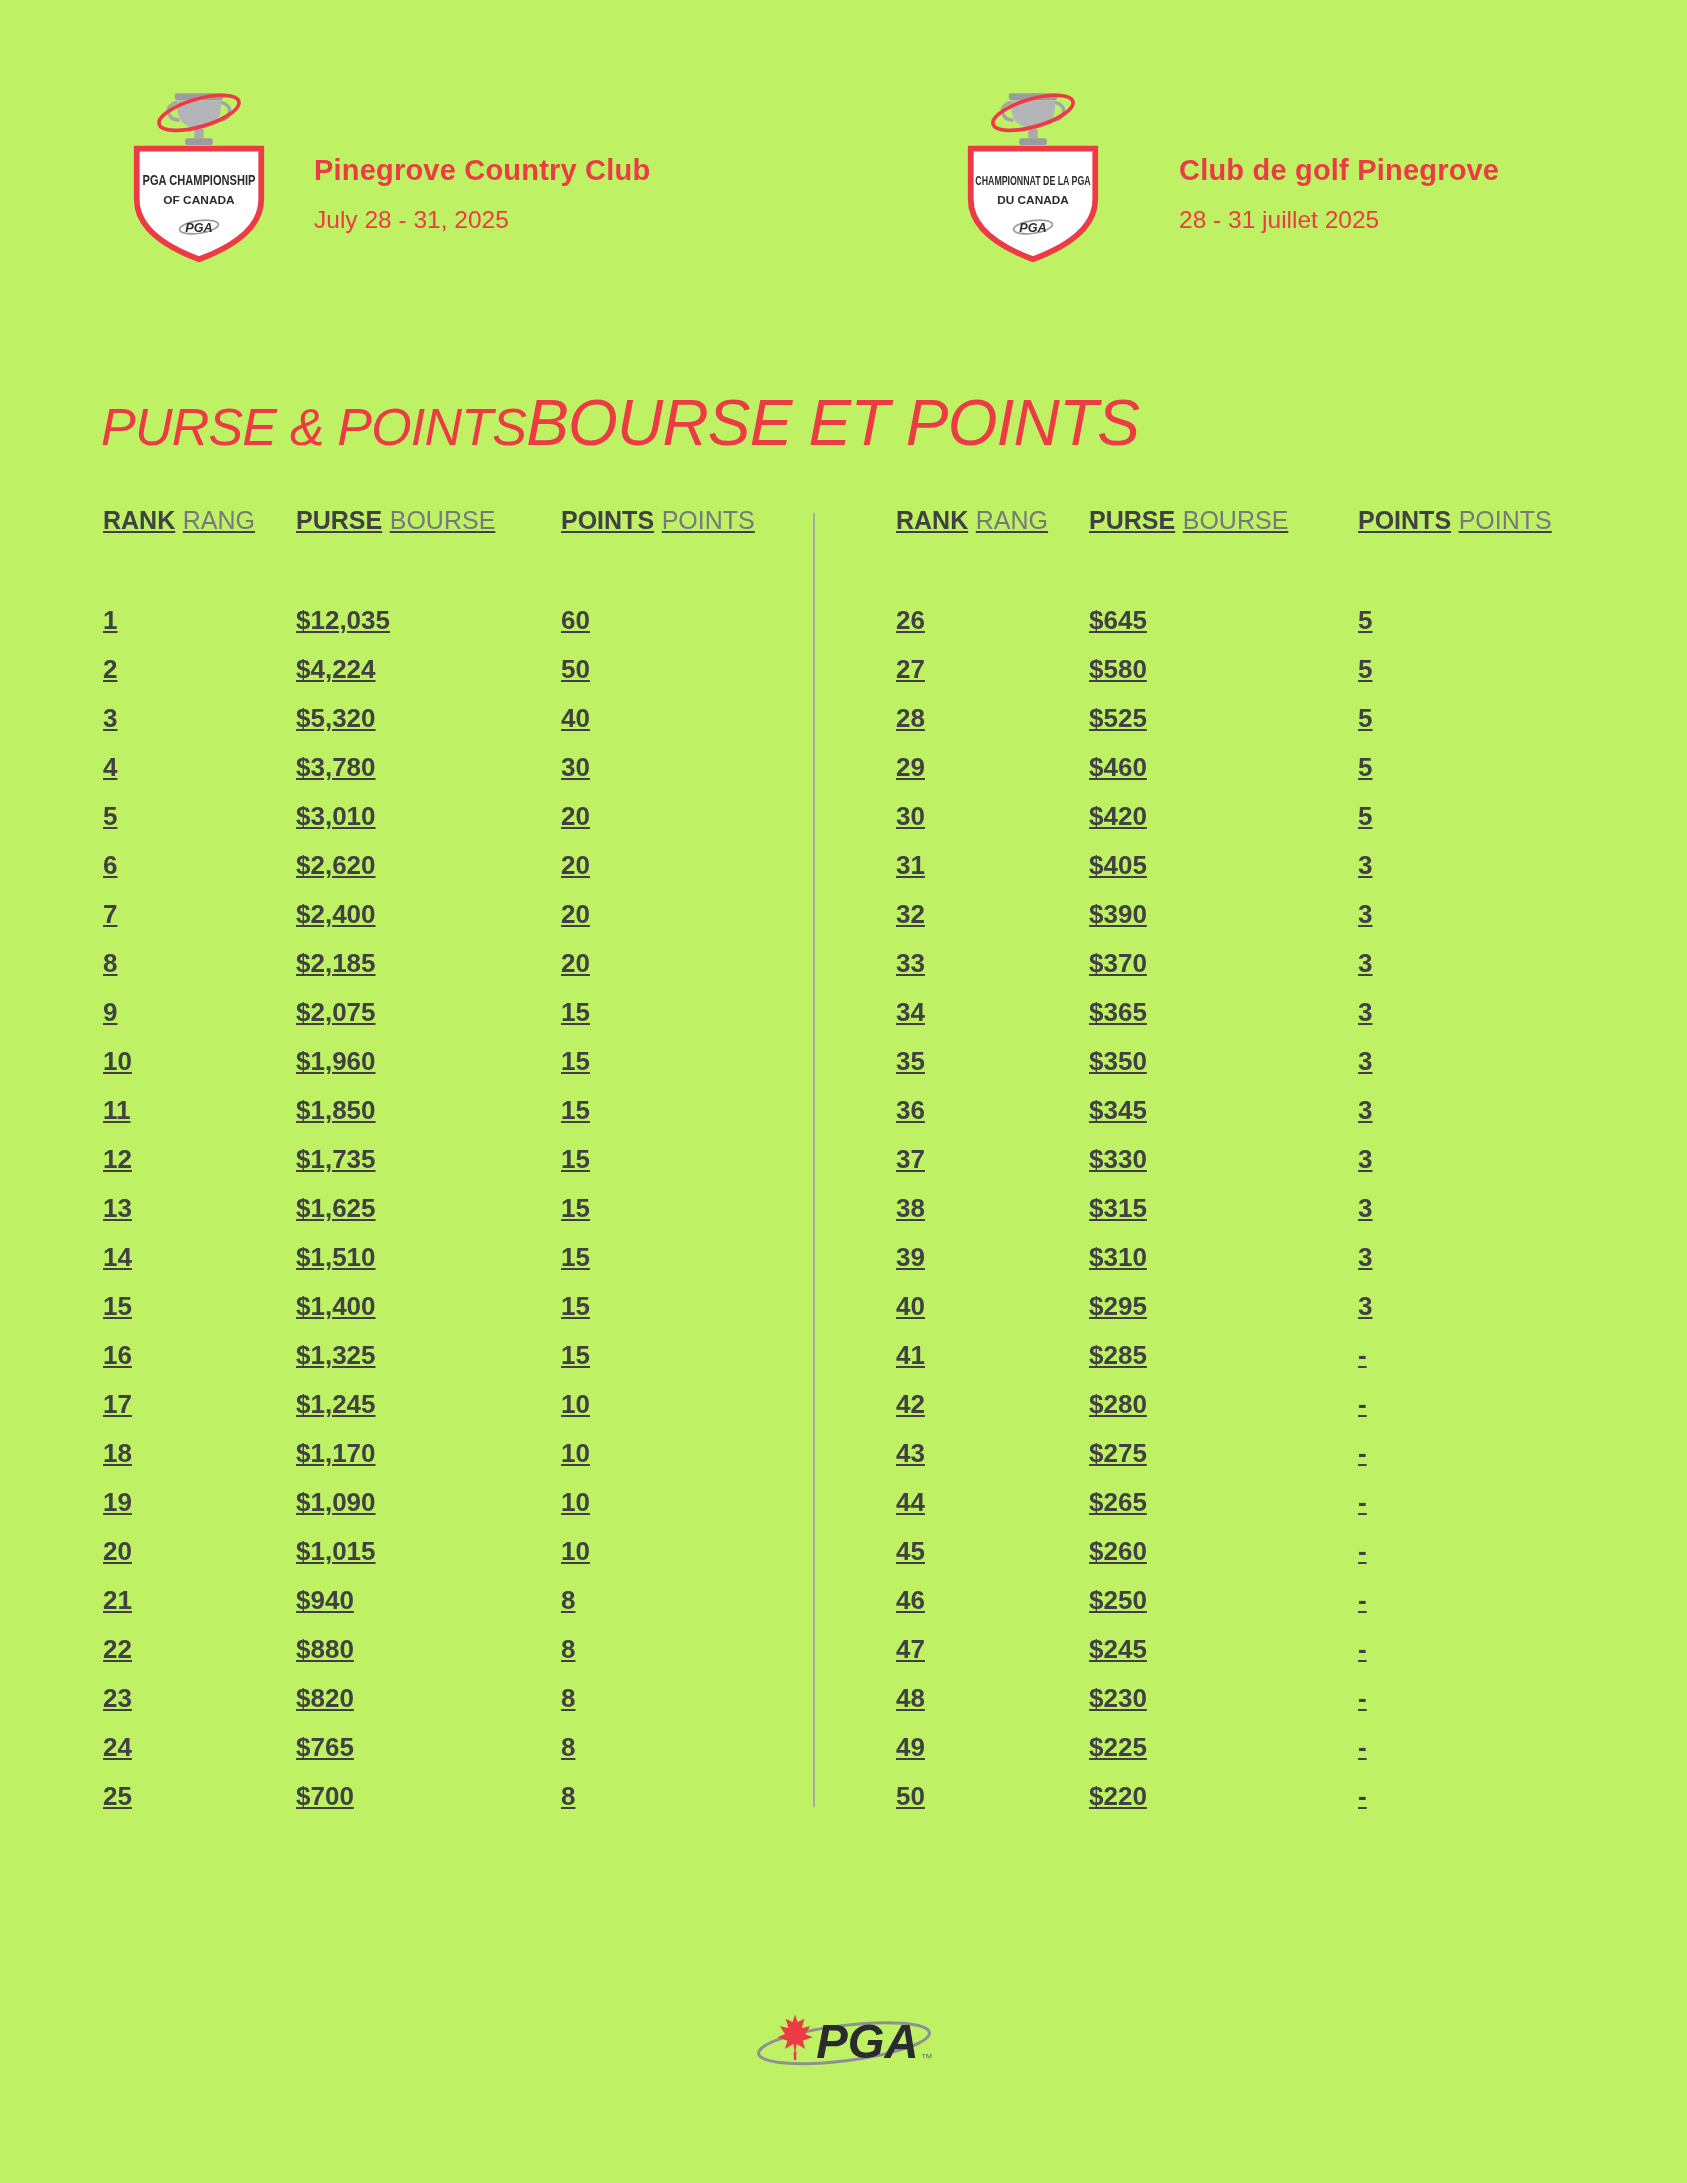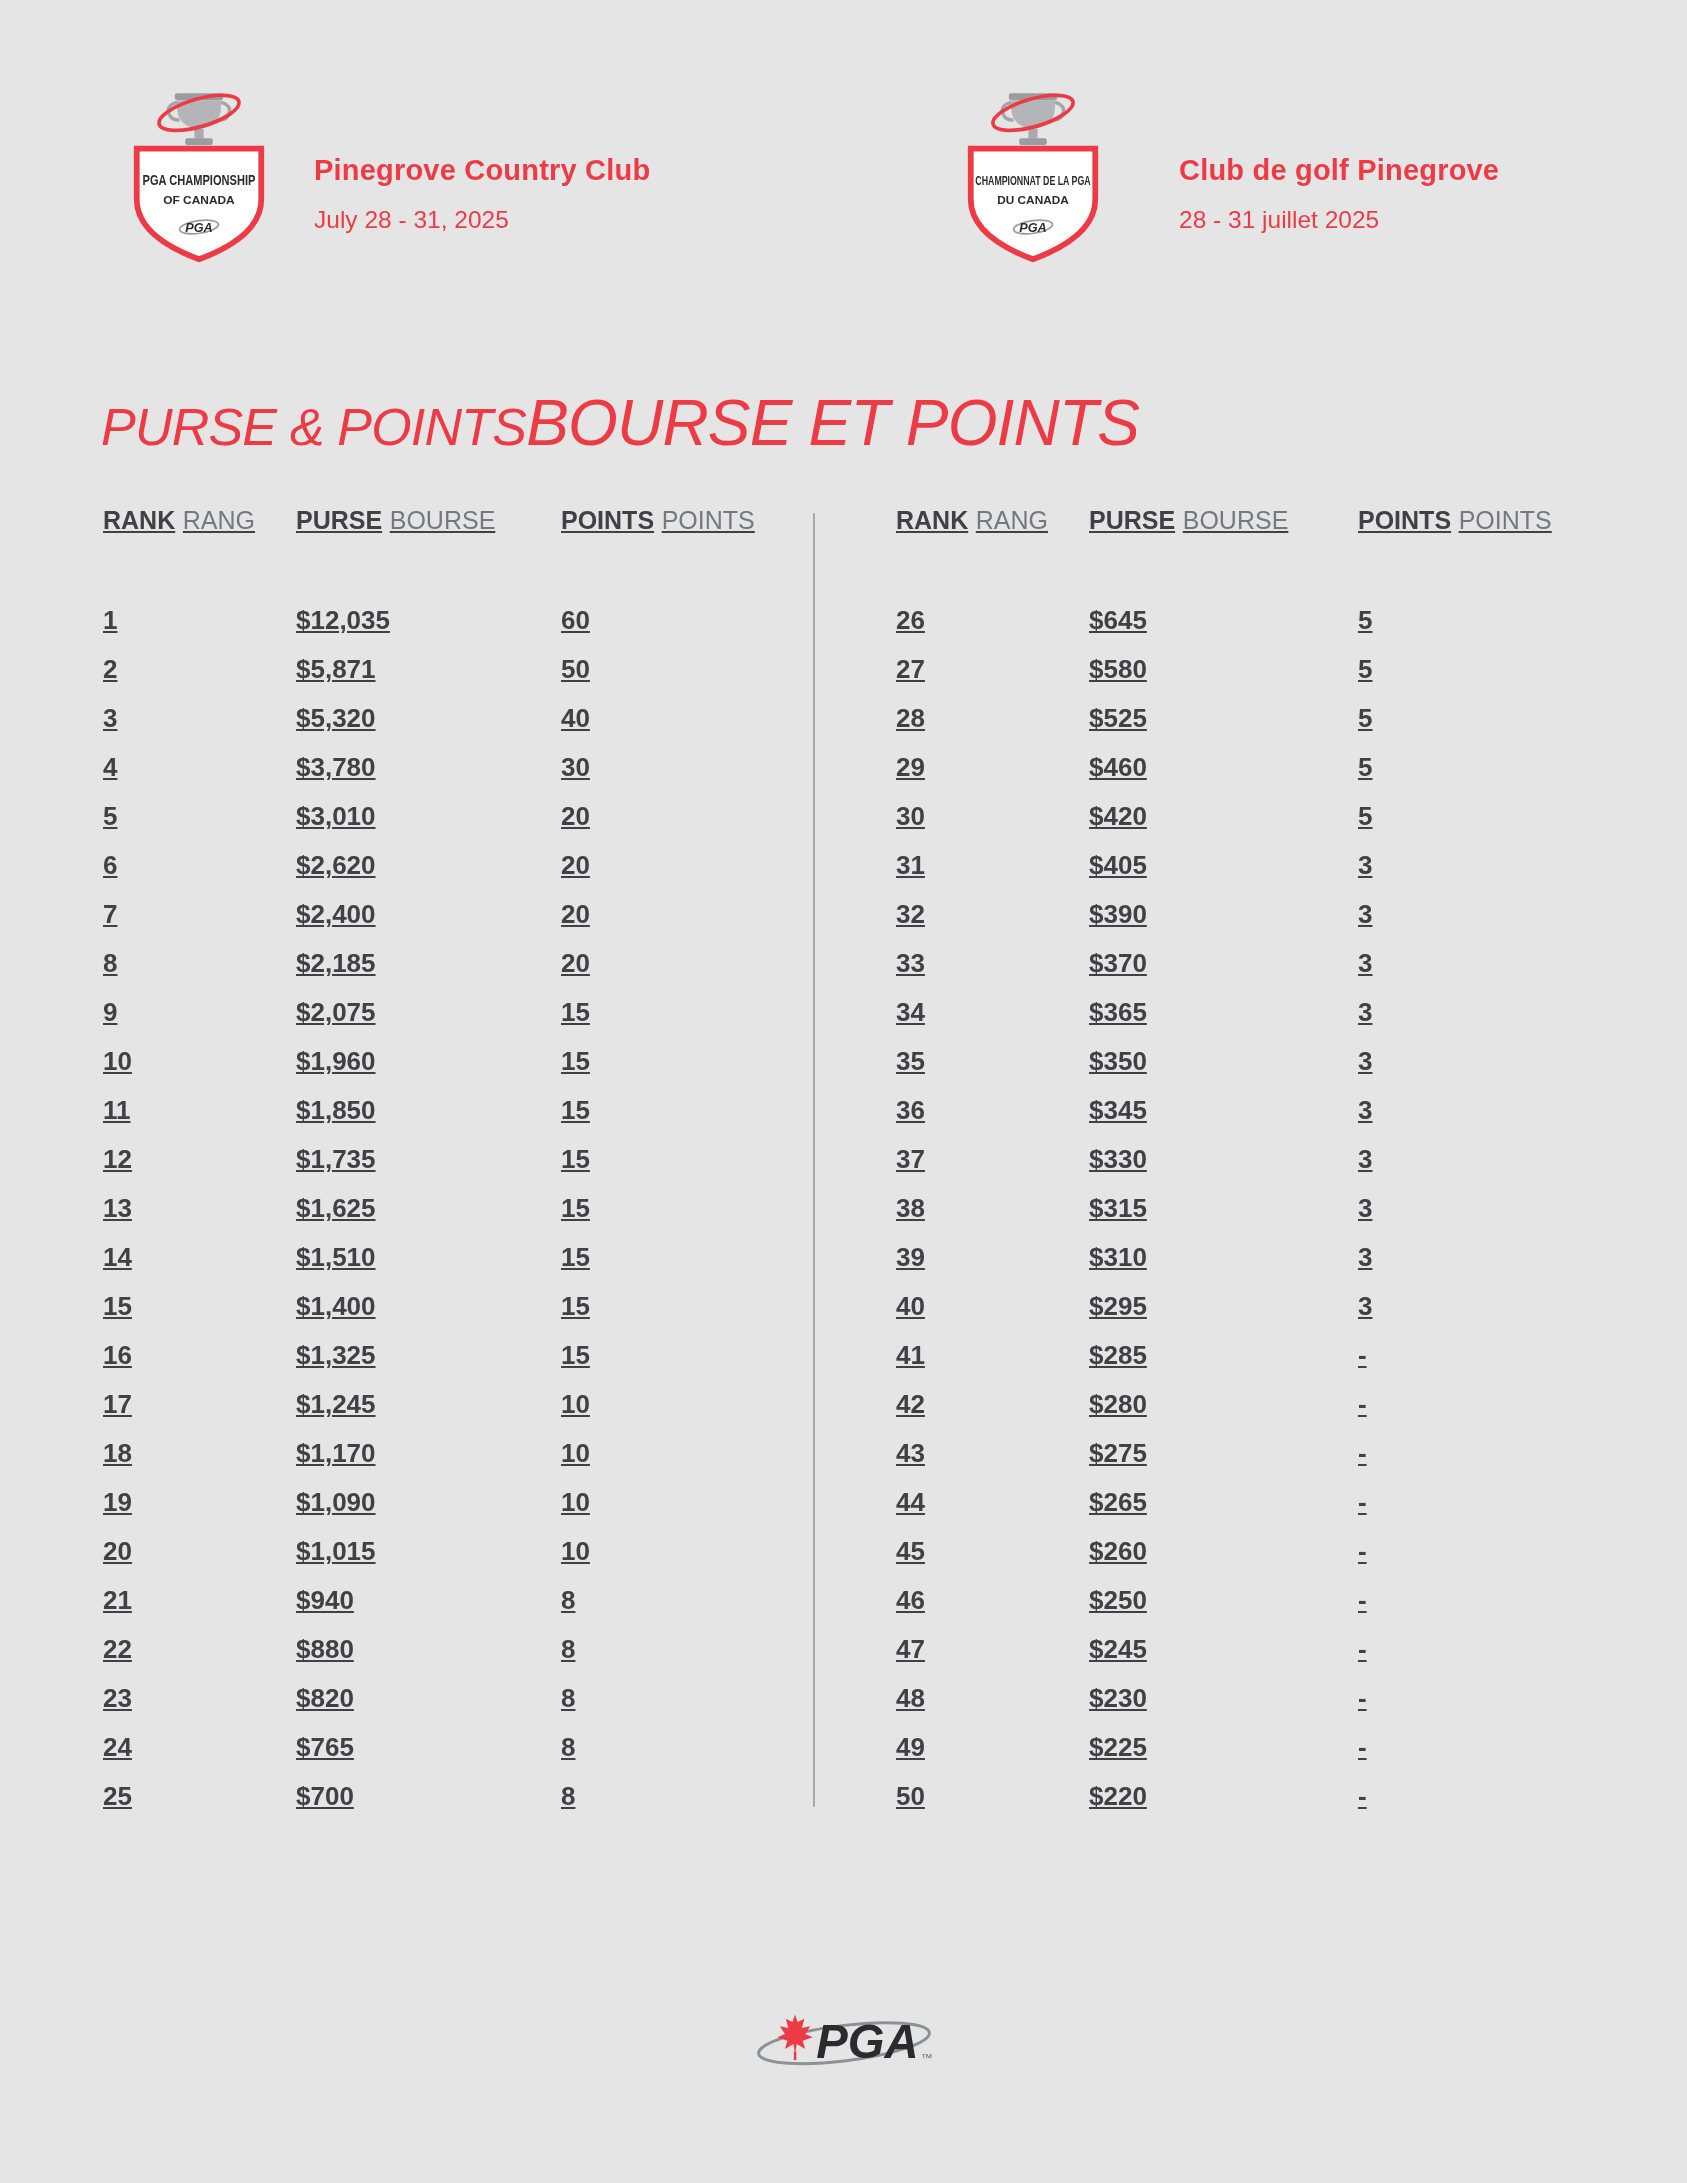--- a/index.html
+++ b/index.html
@@ -2,21 +2,21 @@
 <html style="font-size:13.5px"><head>
 <meta charset="utf-8">
 <style>
   * { margin:0; padding:0; box-sizing:border-box; }
   html,body { background:#ffffff; }
   body {
     width:1687px; height:2183px;
     font-family:"Liberation Sans", sans-serif;
     color:#414042;
   }
-  .page { position:relative; width:1687px; height:2183px; overflow:hidden; background:#e5e5e5; }
+  .page { position:relative; width:1687px; height:2183px; overflow:hidden; background:#bef264; }
 
   
   .logo { position:absolute; top:84px; }
   .logo-left  { left:118px; }
   .logo-right { left:952px; }
   .logo svg { display:block; }
 
   .venue-block { position:absolute; top:154px; }
   .venue-left  { left:314px; }
   .venue-right { left:1179px; }
@@ -124,21 +124,21 @@
       </div>
     </div>
     <div class="tbody">
         <div class="trow">
           <div class="tcell">1</div>
           <div class="tcell">$12,035</div>
           <div class="tcell">60</div>
         </div>
         <div class="trow">
           <div class="tcell">2</div>
-          <div class="tcell">$5,871</div>
+          <div class="tcell">$4,224</div>
           <div class="tcell">50</div>
         </div>
         <div class="trow">
           <div class="tcell">3</div>
           <div class="tcell">$5,320</div>
           <div class="tcell">40</div>
         </div>
         <div class="trow">
           <div class="tcell">4</div>
           <div class="tcell">$3,780</div>

